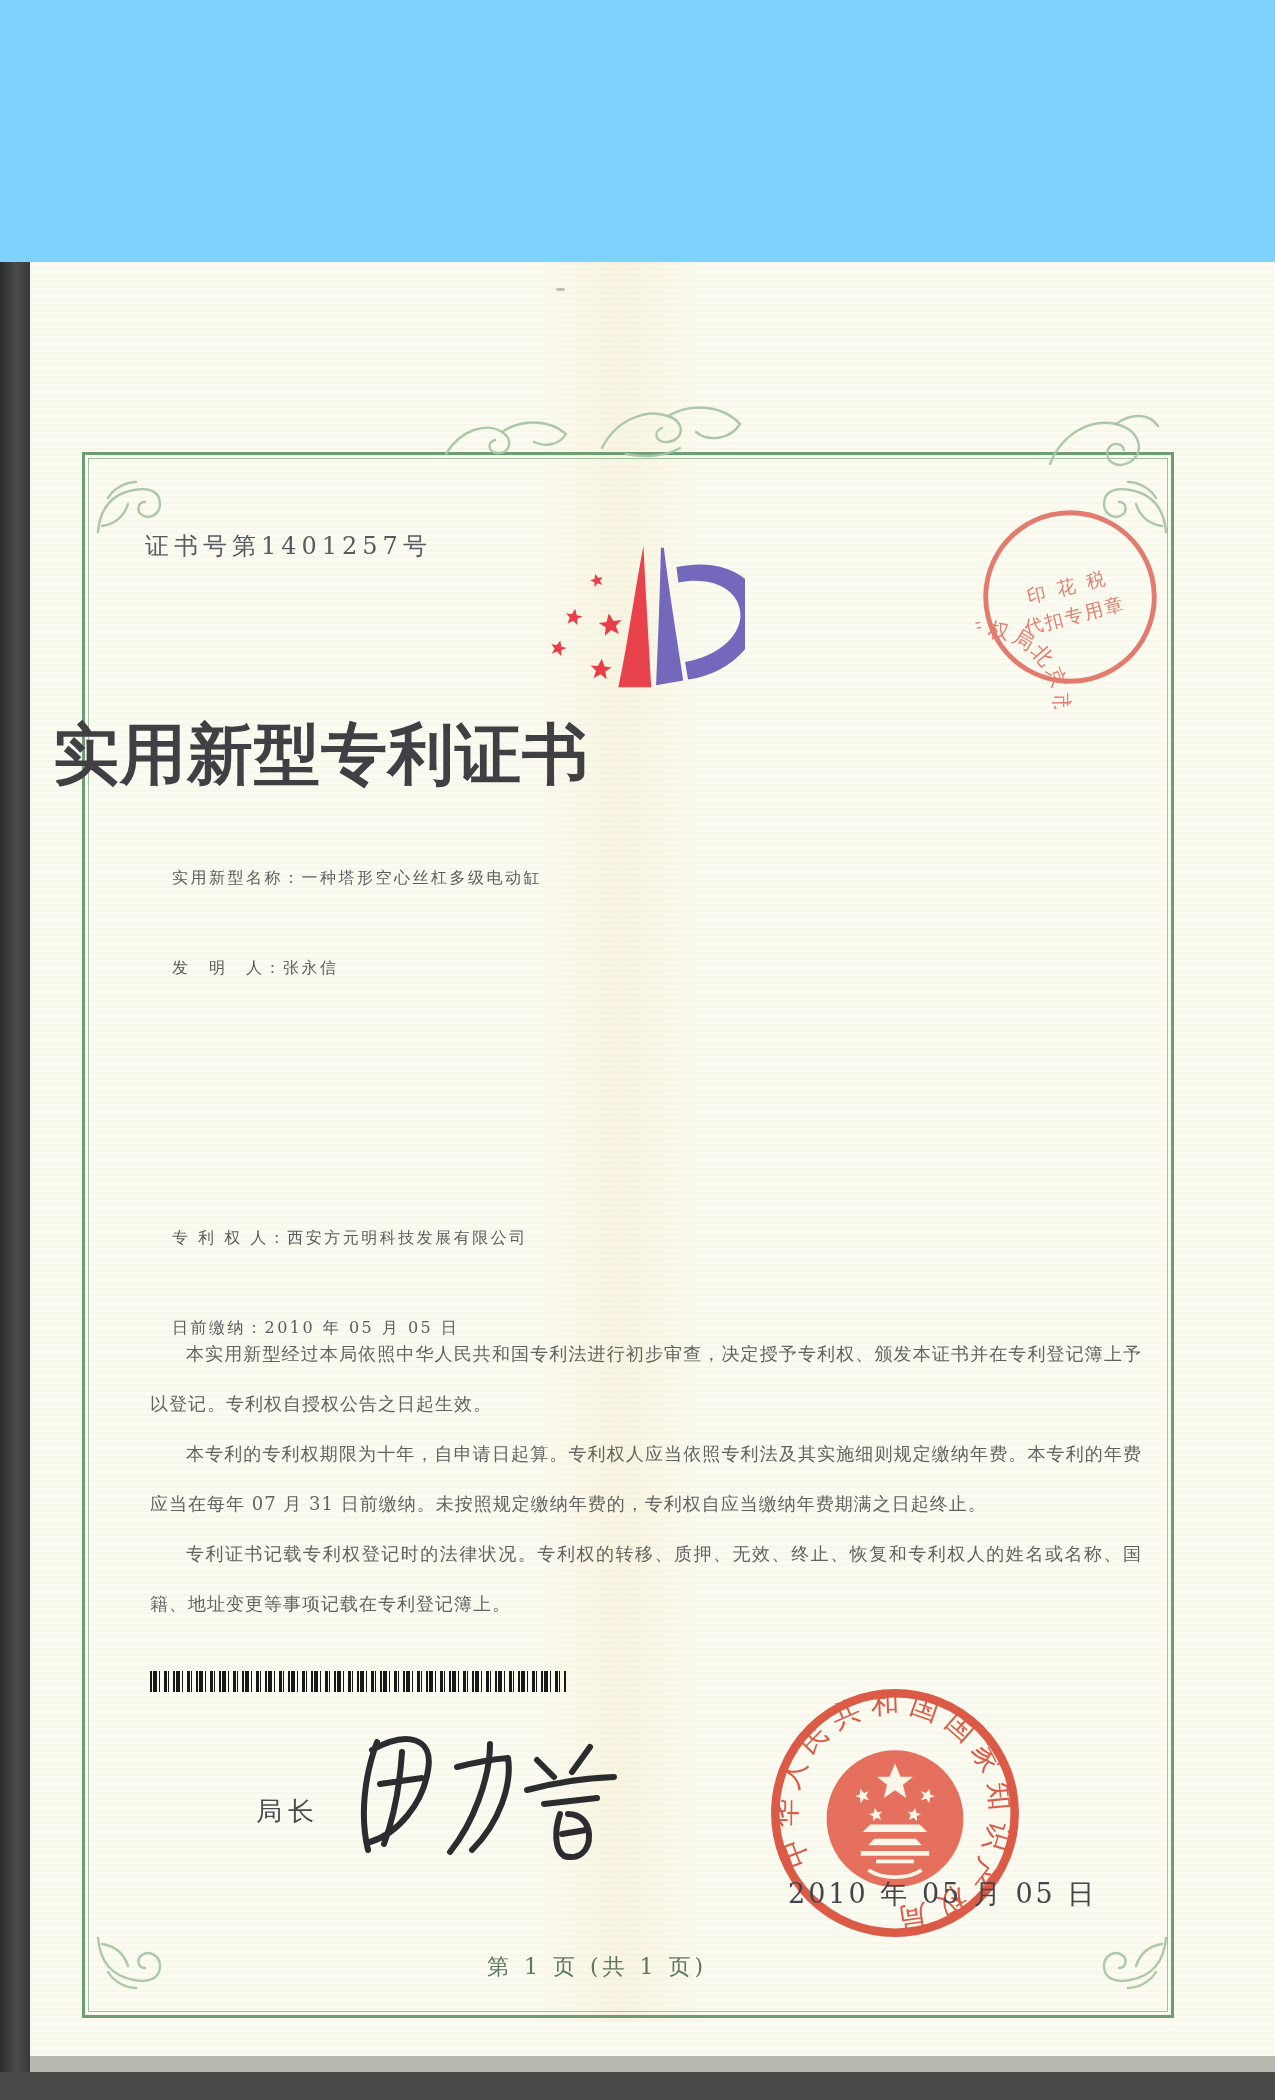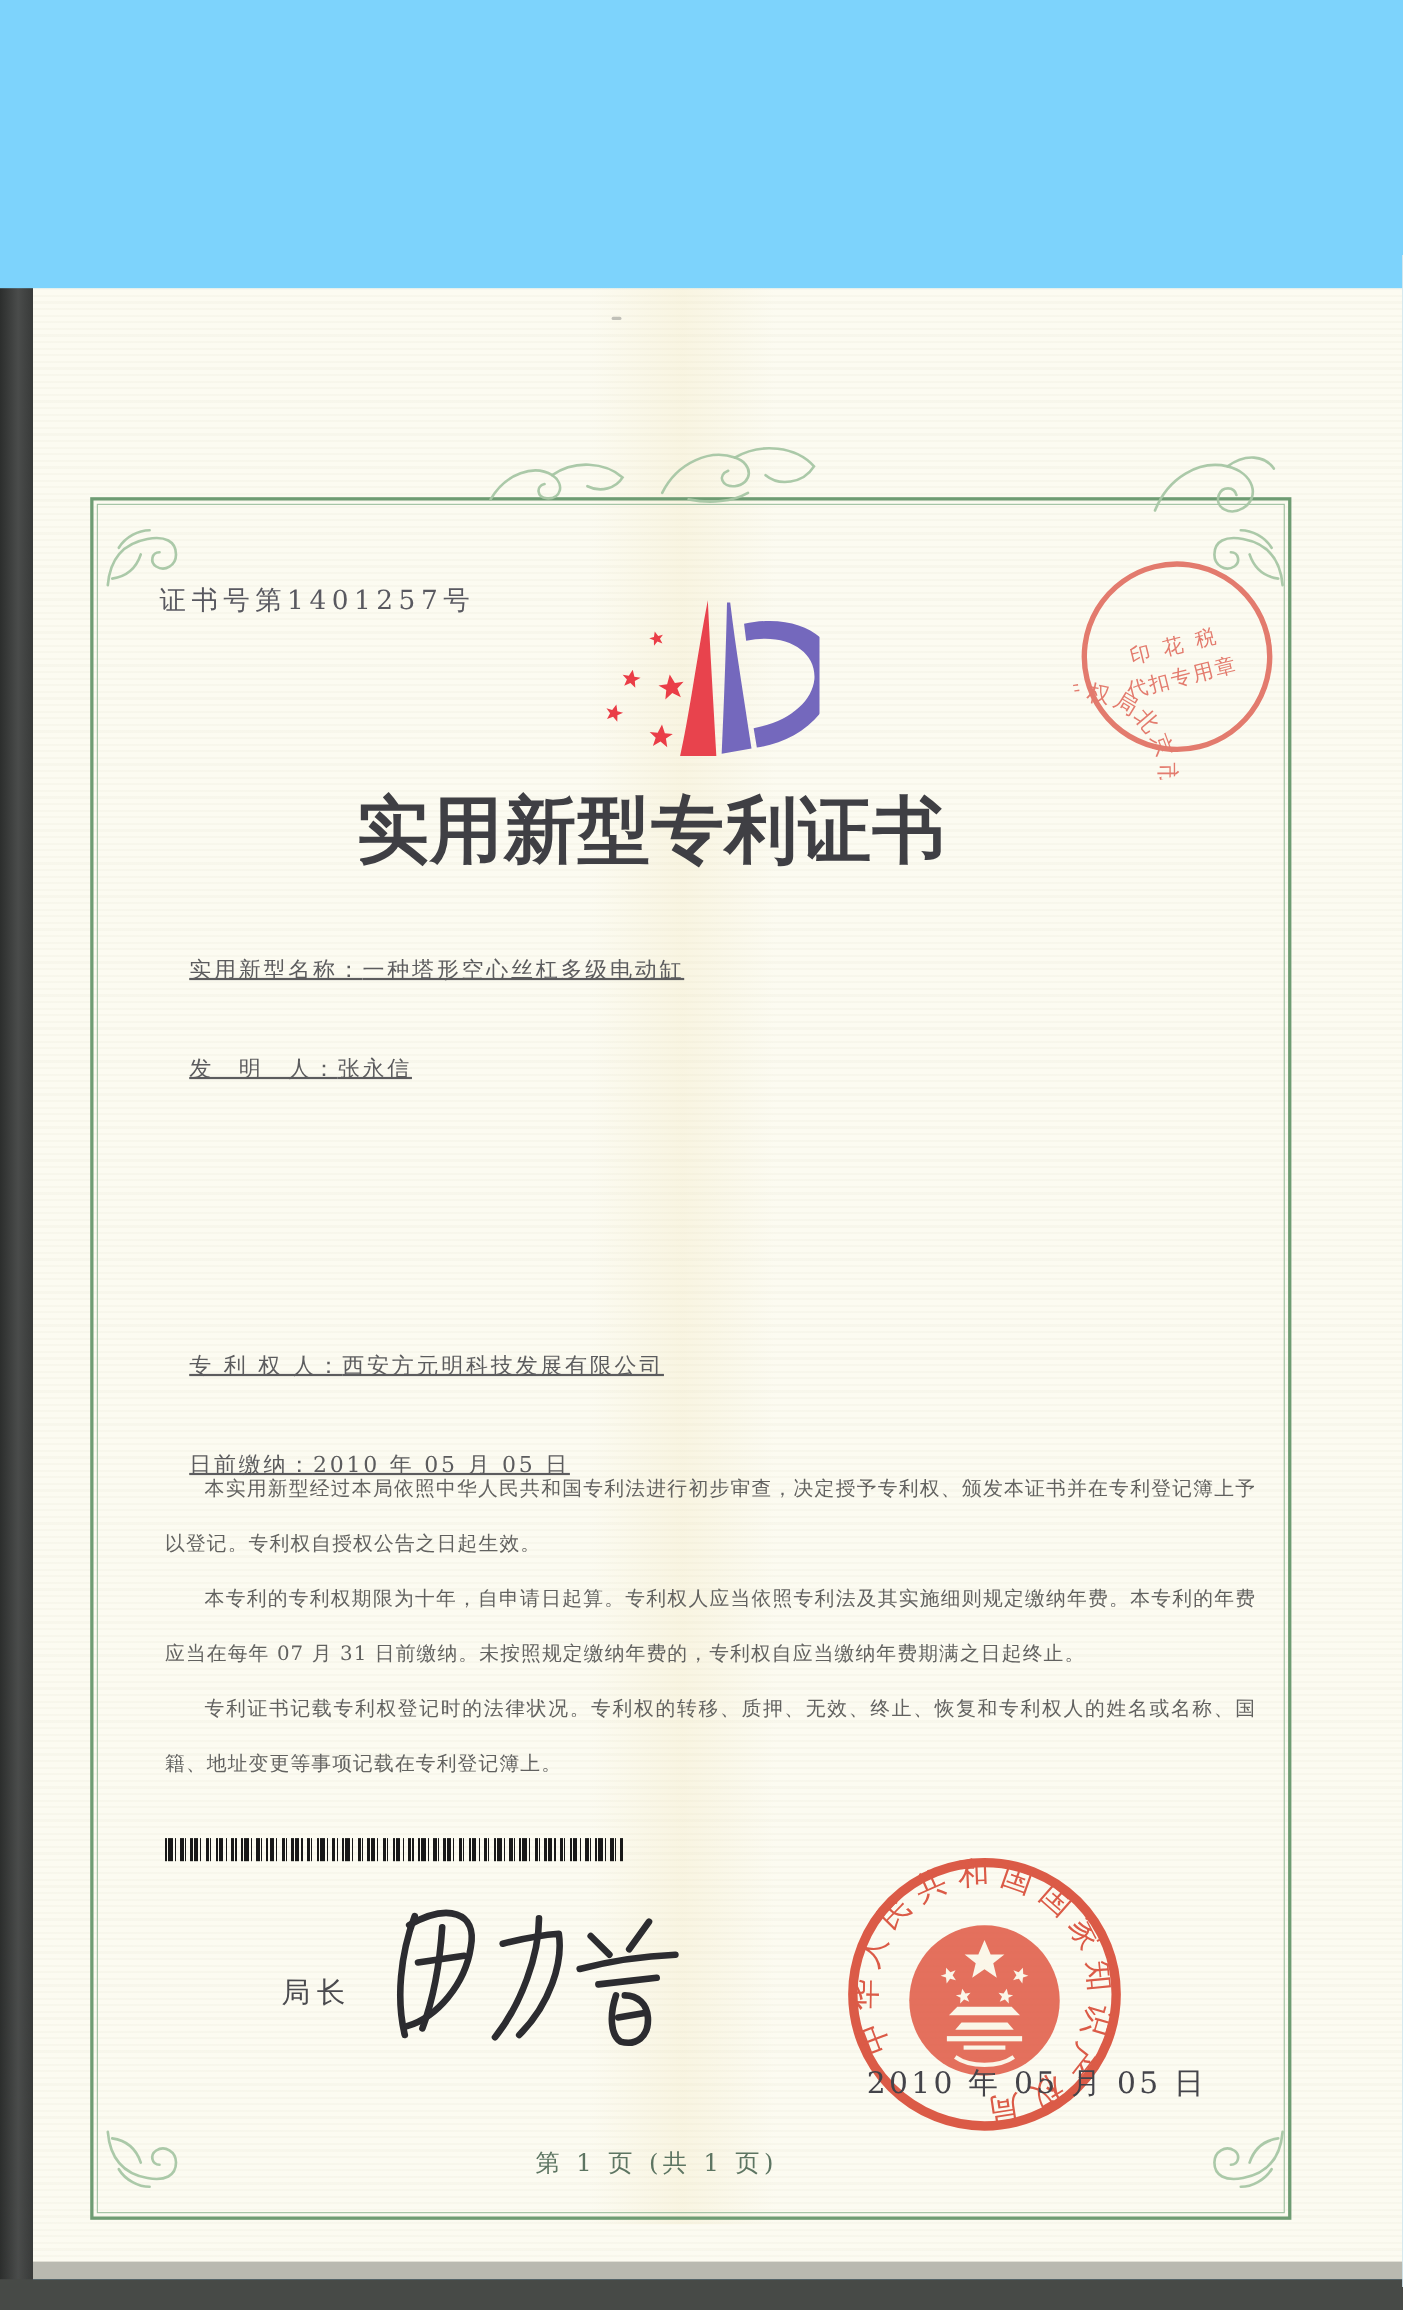--- a/index.html
+++ b/index.html
@@ -21,23 +21,23 @@
   .speck-top { left:556px; top:288px; width:9px; height:3px; background:#9a9a94; opacity:.6; border-radius:2px; }
 
   
   .frame { left:88px; top:458px; width:1078px; height:1552px;
     border:1px solid #9dbf9f; outline:3px solid #6e9c73; outline-offset:3px; }
 
   .orn path { stroke:#a6c6a4; stroke-width:2.4; fill:none; stroke-linecap:round; opacity:.95; }
 
   
   .cert-no { left:145px; top:530px; font-size:24px; letter-spacing:5px; color:#595960; }
-  .title { left:88px; top:710px; width:1078px; text-align:center; font-size:66px;
+  .title { left:88px; top:710px; width:1078px; text-align:left; font-size:66px;
     font-weight:bold; color:#3f3f44; letter-spacing:1px; transform:translateX(-35px); white-space:nowrap; }
-  .field-row { left:172px; font-size:20px; letter-spacing:2.5px; color:#5c5c5e; white-space:nowrap;text-decoration:underline; }
+  .field-row { left:172px; font-size:16px; letter-spacing:2.5px; color:#5c5c5e; white-space:nowrap; }
   .paras { left:150px; top:1329px; width:992px; font-size:18px; line-height:50px;
     color:#626260; letter-spacing:1px; text-align:justify; }
   .paras p { margin:0; text-indent:2em; }
   .barcode { left:150px; top:1671px; width:417px; height:21px;
     background:repeating-linear-gradient(90deg,#181818 0 2px,rgba(0,0,0,0) 2px 3px,#181818 3px 7px,rgba(0,0,0,0) 7px 9px,#181818 9px 10px,rgba(0,0,0,0) 10px 14px,#181818 14px 17px,rgba(0,0,0,0) 17px 18px,#181818 18px 19px,rgba(0,0,0,0) 19px 23px); }
   .director-label { left:256px; top:1794px; font-size:26px; letter-spacing:6px; color:#4b4b4f; }
   .issue-date { left:788px; top:1876px; font-size:27px; letter-spacing:3px; color:#44444a; z-index:3; }
   .footer { left:88px; top:1952px; width:1078px; text-align:center; font-size:22px;
     letter-spacing:4px; color:#5d7562; transform:translateX(-30px); }
 

